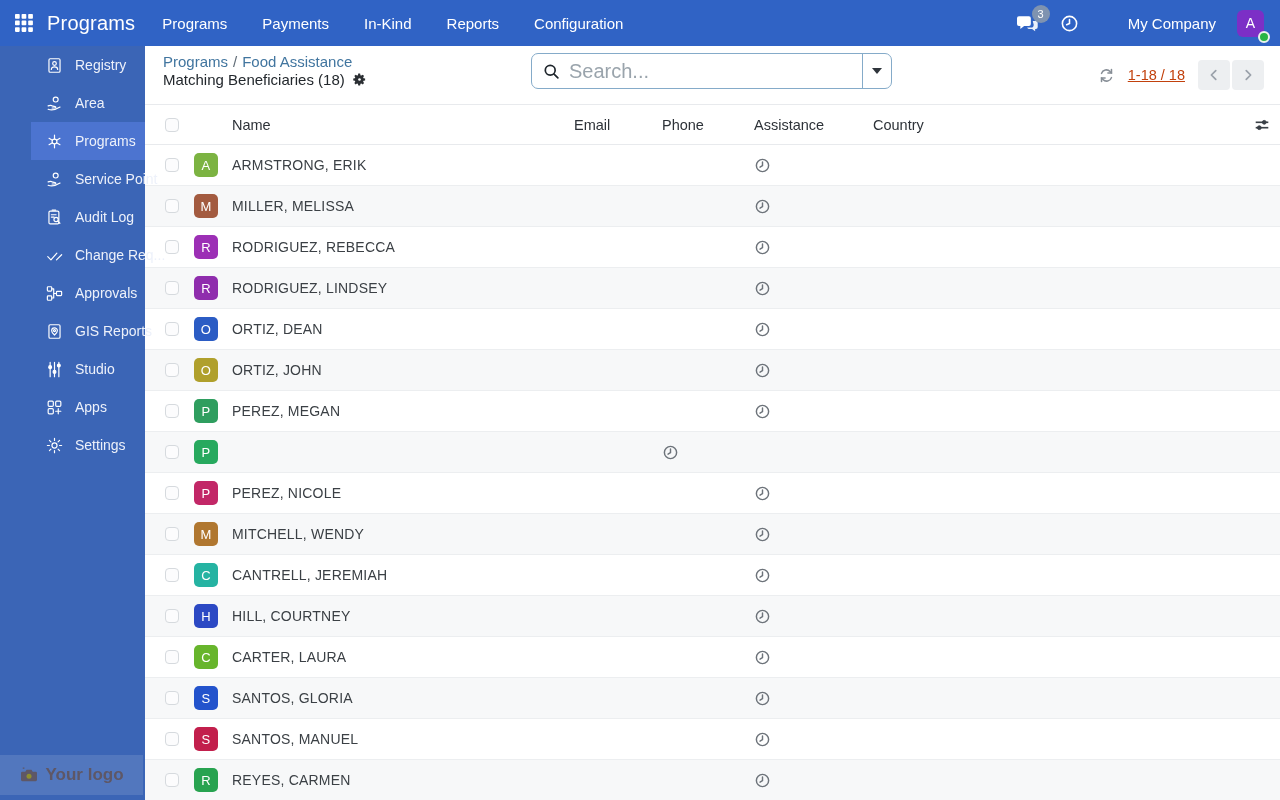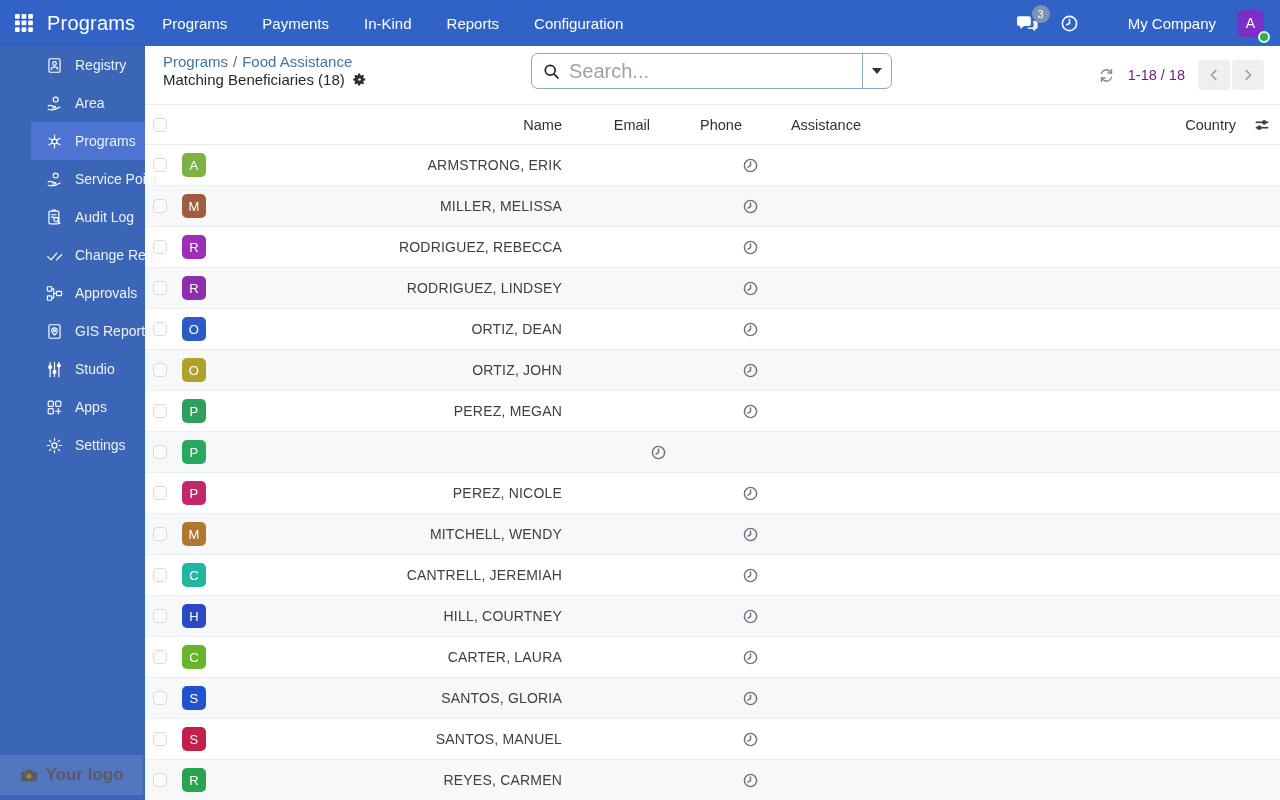--- a/index.html
+++ b/index.html
@@ -32,27 +32,27 @@
   .crumbs a { color:#41759f; text-decoration:none; cursor:pointer; }
   .crumb-sep { color:#5f6b76; margin:0 5px; }
   .page-title-row { position:absolute; left:18px; top:25px; display:flex; align-items:center; gap:7px; font-size:15px; color:#23282d; }
   .search { position:absolute; left:386px; top:7px; width:361px; height:36px; border:1px solid #85abc9; border-radius:7px; display:flex; align-items:center; overflow:hidden; }
   .search input { flex:1; height:100%; border:none; outline:none; font-size:20px; color:#2f353b; padding-left:9px; }
   .search input::placeholder { color:#9aa4ac; }
   .search-icon-wrap { padding-left:11px; display:flex; }
   .search-caret { width:29px; align-self:stretch; border-left:1px solid #85abc9; display:flex; align-items:center; justify-content:center; cursor:pointer; }
   .caret-down { width:0; height:0; border-left:5px solid transparent; border-right:5px solid transparent; border-top:6px solid #2f353b; }
   .pager { position:absolute; right:16px; top:14px; display:flex; align-items:center; gap:13px; }
-  .pager-range { font-size:14.5px; color:#701a75; }
+  .pager-range { font-size:14.5px; color:#c2410c;text-decoration:underline; }
   .pg-btns { display:flex; gap:2px; }
   .pg-btn { width:32px; height:30px; background:#edeff1; border:none; border-radius:4px; display:flex; align-items:center; justify-content:center; cursor:pointer; }
   .refresh-btn { background:none; border:none; display:flex; cursor:pointer; }
 
   
-  .grid-cols { display:grid; grid-template-columns:29px 38px 342px 88px 92px 119px 1fr 44px; align-items:center; padding-left:8px;text-align:right; }
+  .grid-cols { display:grid; grid-template-columns:29px 38px 342px 88px 92px 119px 1fr 44px; align-items:center; padding-left:20px; }
   .thead { height:41px; border-top:1px solid #e8eaed; border-bottom:1px solid #e8eaed; font-size:14.5px; color:#2d3238; }
   .checkbox { width:14px; height:14px; border:1px solid #d6dade; border-radius:4px; background:#fcfcfd; cursor:pointer; }
   .col-settings { justify-self:end; margin-right:9px; display:flex; cursor:pointer; }
   .row { height:41px; border-bottom:1px solid #eceef0; font-size:14px; color:#3b4045; letter-spacing:.2px; }
   .row:nth-child(even) { background:#f7f8f9; }
   .avatar-sq { width:24px; height:24px; border-radius:5px; color:#fff; display:flex; align-items:center; justify-content:center; font-size:13px; }
   .name-cell { white-space:nowrap; overflow:hidden; text-overflow:ellipsis; cursor:pointer; }
   .clock-wrap { display:flex; cursor:pointer; }
 </style>
 </head>

